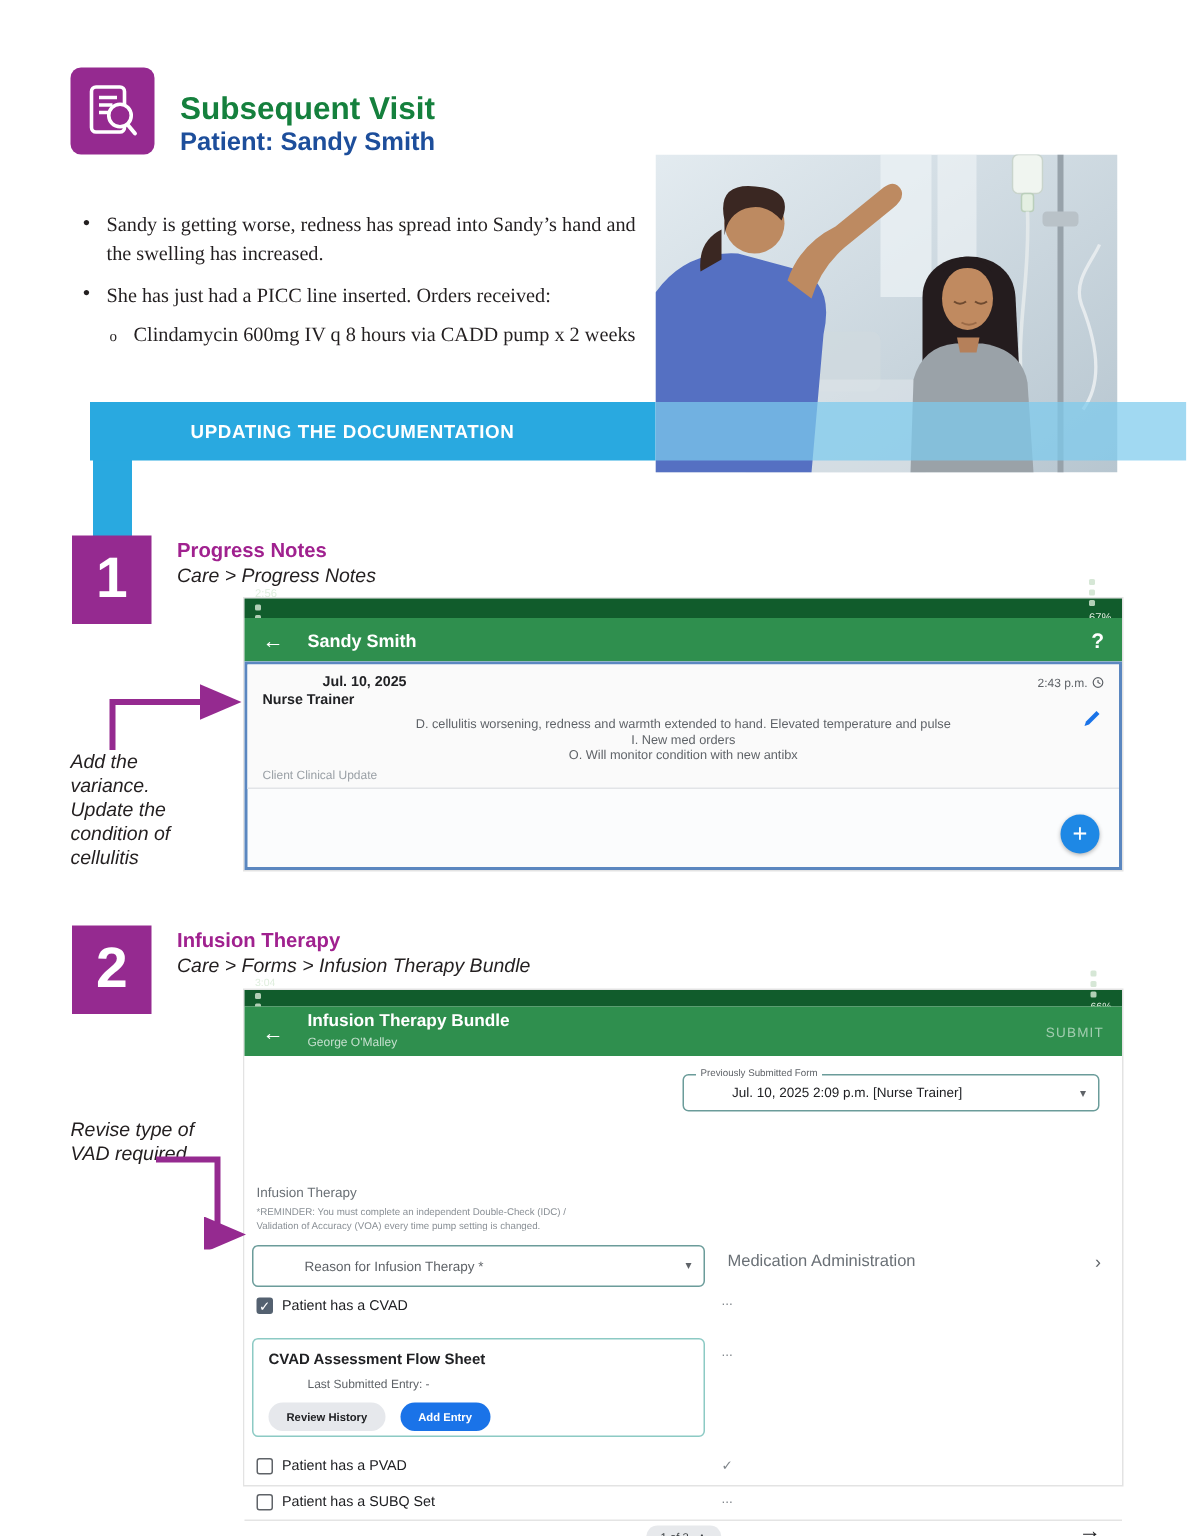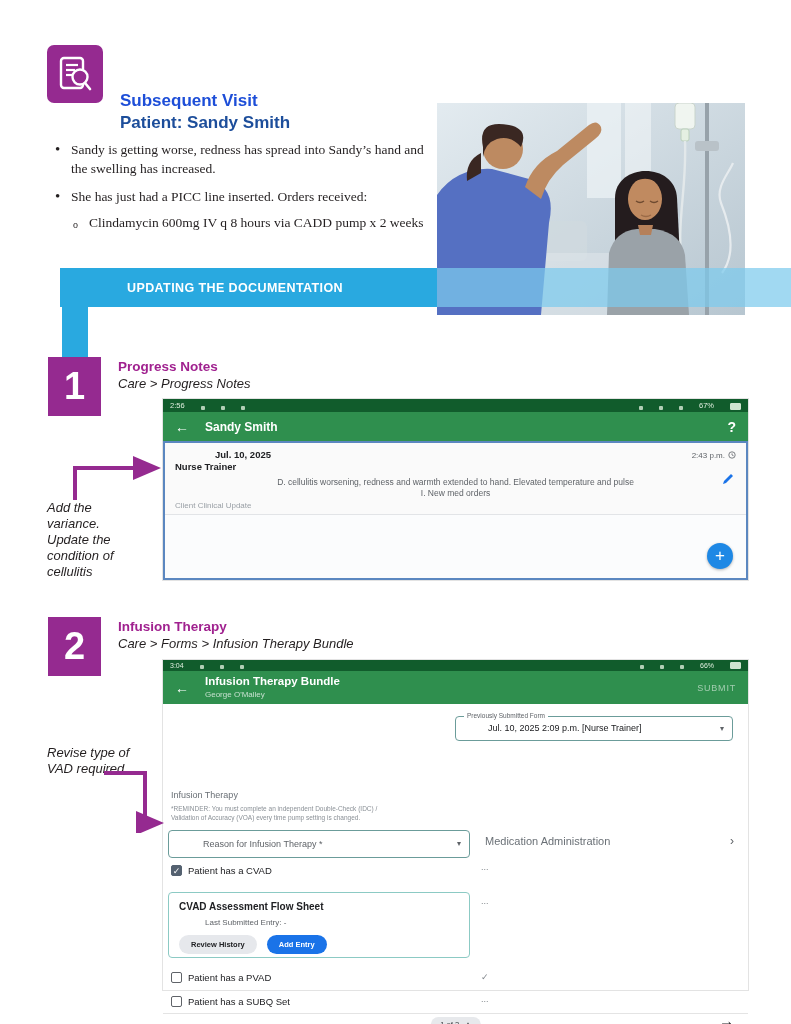--- a/index.html
+++ b/index.html
@@ -4,21 +4,21 @@
 <style>
   html,body{margin:0;padding:0;background:#ffffff;}
   .page{position:relative;width:791px;height:1024px;background:#fff;overflow:hidden;
         font-family:"Liberation Sans",sans-serif;color:#231f20;}
   .abs{position:absolute;}
 
   
   .hdr-icon{left:47px;top:45px;width:56px;height:58px;background:#952a90;border-radius:7px;
             display:flex;align-items:center;justify-content:center;}
   .hdr-titles{left:120px;top:62px;line-height:22px;}
-  .t-purple{font-size:17px;font-weight:bold;color:#1d4ed8;margin-top:28px;}
+  .t-purple{font-size:21px;font-weight:bold;color:#15803d;}
   .t-blue{font-size:17px;font-weight:bold;color:#1d4e9b;}
 
   
   .bullets{left:47px;top:140px;width:392px;font-size:13.5px;line-height:19px;font-family:Liberation Serif, serif;}
   .b-item{position:relative;padding-left:24px;margin-bottom:9px;}
   .b-item::before{content:"•";position:absolute;left:8px;font-size:15px;}
   .b-sub{position:relative;padding-left:42px;margin-top:7px;}
   .b-sub::before{content:"o";position:absolute;left:26px;font-size:10px;top:2px;}
 
   
@@ -44,21 +44,21 @@
   .ann1{left:47px;top:500px;width:86px;}
   .ann2{left:47px;top:745px;width:86px;}
 
   
   .shot{background:#fff;box-shadow:0 0 0 1px #e3e3e3;}
   .shot1{left:163px;top:399px;width:585px;height:181px;}
   .shot2{left:163px;top:660px;width:585px;height:330px;}
   .sbar{position:absolute;left:0;right:0;top:0;background:#115c2c;display:flex;justify-content:space-between;
         align-items:center;color:#dfeede;padding:0 7px;box-sizing:border-box;}
   .sbar1{height:13px;font-size:7.5px;} .sbar2{height:11px;font-size:7px;}
-  .sb-group{display:flex;align-items:flex-end;gap:16px;}
+  .sb-group{display:flex;align-items:flex-start;gap:3px;flex-direction:column;}
   .sb-dot{width:4px;height:4px;background:#cfe3cf;opacity:.85;border-radius:1px;}
   .sb-batt{width:9px;height:5px;border:1px solid #cfe3cf;border-radius:1px;background:#cfe3cf;}
   .abar{position:absolute;left:0;right:0;background:#2f8f4e;color:#fff;display:flex;align-items:center;}
   .abar1{top:13px;height:29px;} .abar2{top:11px;height:33px;}
   .back{font-size:14px;margin-left:12px;}
   .abar-title1{font-size:12px;font-weight:bold;margin-left:16px;}
   .abar-tcol{margin-left:16px;line-height:12px;}
   .abar-title2{font-size:11.5px;font-weight:bold;}
   .abar-sub2{font-size:8px;color:rgba(255,255,255,.72);margin-top:2px;}
   .help{margin-left:auto;margin-right:12px;font-size:14px;font-weight:bold;}
@@ -218,20 +218,21 @@
             <span>2:43 p.m.</span>
             <svg width="8" height="8" viewBox="0 0 10 10">
               <circle cx="5" cy="5" r="4" fill="none" stroke="#5f6368"></circle>
               <path d="M5 3 L5 5 L7 6" fill="none" stroke="#5f6368"></path>
             </svg>
           </span>
         </div>
         <div class="note-author">Nurse Trainer</div>
         <div class="note-line">D. cellulitis worsening, redness and warmth extended to hand. Elevated temperature and pulse</div>
         <div class="note-line">I. New med orders</div>
+        <div class="note-line">O. Will monitor condition with new antibx</div>
         <div class="note-tag">Client Clinical Update</div>
       </div>
       <svg class="pencil" width="12" height="12" viewBox="0 0 12 12">
         <path d="M1 11 L2 8 L9 1 L11 3 L4 10 Z" fill="#1a73e8"></path>
       </svg>
       <div class="fab">
         <span>+</span>
       </div>
     </div>
   </div>

